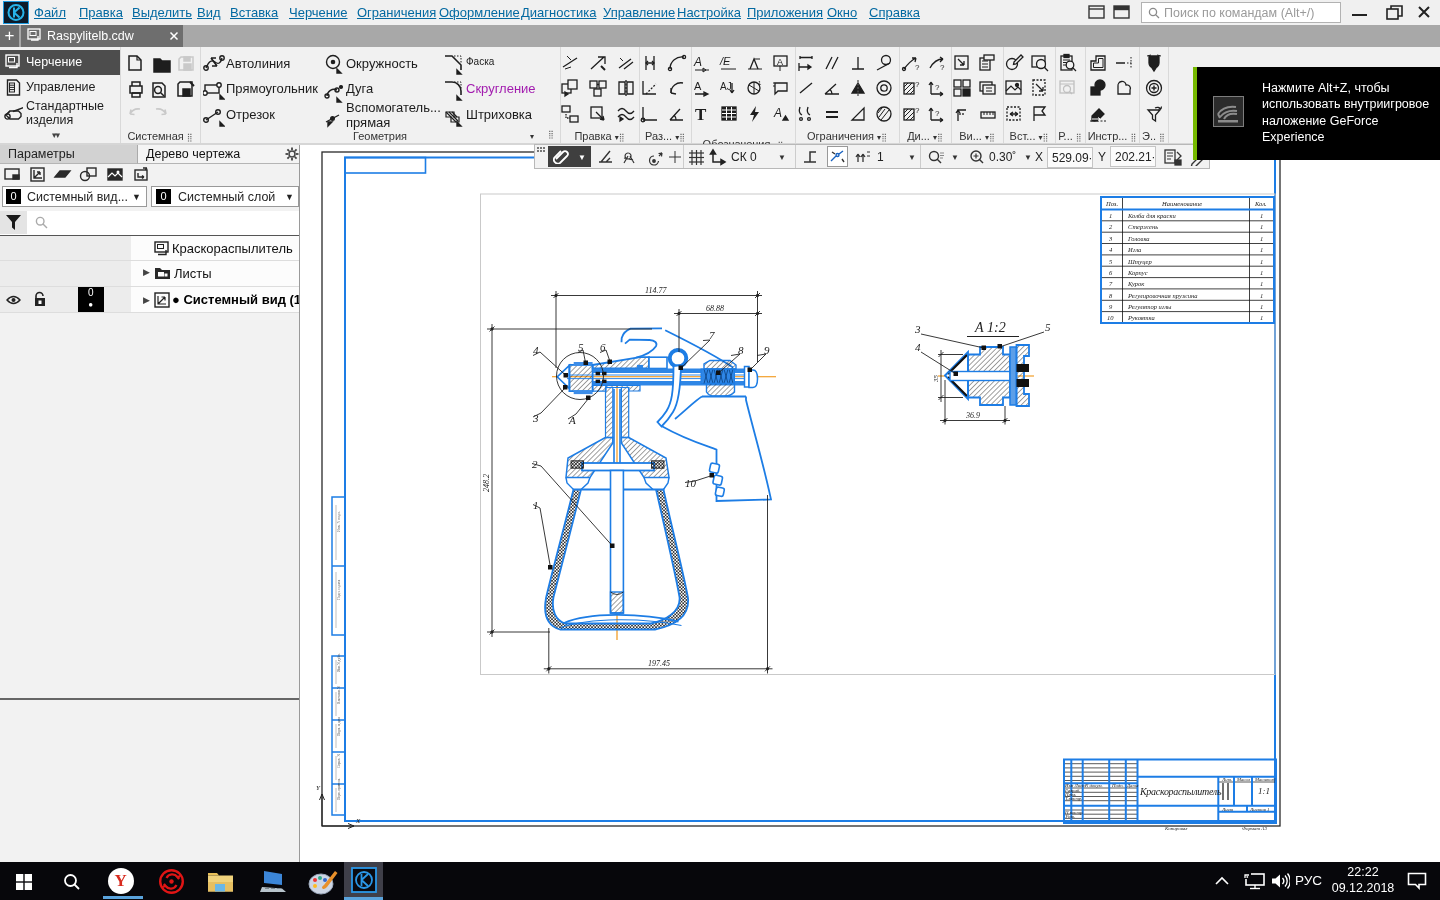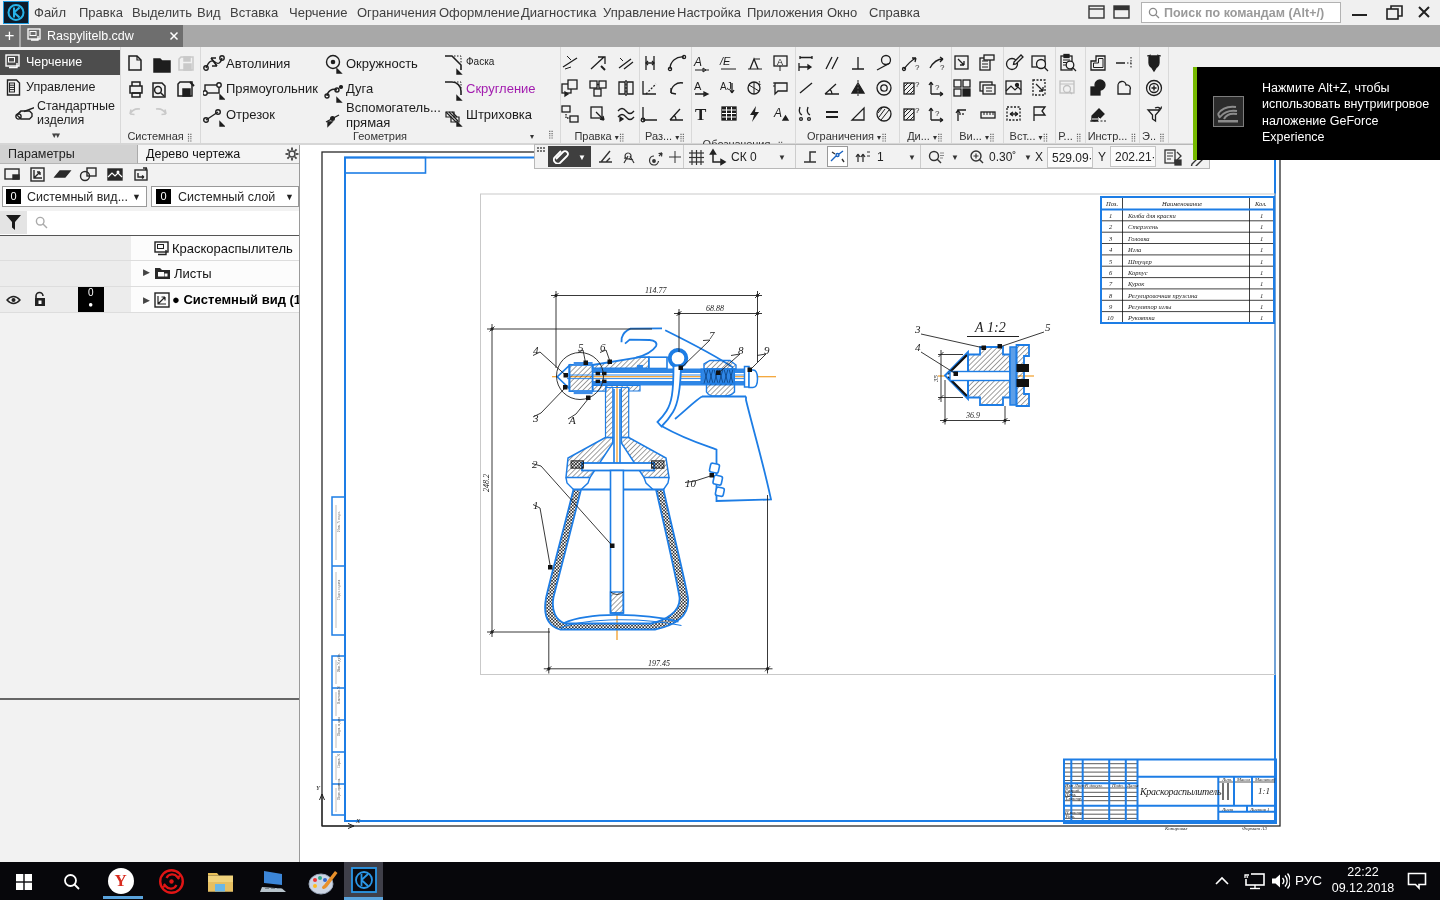--- a/index.html
+++ b/index.html
@@ -1,21 +1,21 @@
 <!DOCTYPE html>
 <html><head>
 <meta charset="utf-8">
 <style>
 * { margin:0; padding:0; box-sizing:border-box; }
 html,body { width:1440px; height:900px; overflow:hidden; font-family:"Liberation Sans", sans-serif; }
 #page { position:relative; width:1440px; height:900px; background:#ffffff; }
 .abs { position:absolute; }
 
 #menubar { left:0; top:0; width:1440px; height:25px; background:#f0f0f0; }
-.menuitem { position:absolute; top:5px; font-size:13px; color:#404040; }
+.menuitem { position:absolute; top:5px; font-size:13px; color:#0369a1;text-decoration:underline; }
 #logo { left:3px; top:1px; width:26px; height:23px; background:#0d1b2a; border:1px solid #1e9be0; }
 
 #tabbar { left:0; top:25px; width:1440px; height:22px; background:#a8a8a8; }
 #plusbtn { position:absolute; left:0; top:0; width:19px; height:22px; background:#6e6e6e; color:#fff; font-size:17px; text-align:center; line-height:21px; }
 #activetab { position:absolute; left:21px; top:0; width:162px; height:22px; background:#6e6e6e; color:#fff; font-size:12.5px; }
 
 #ribbon { left:0; top:47px; width:1440px; height:98px; background:#f1f1f1; border-bottom:2px solid #d6d6d6; }
 .rdiv { position:absolute; top:0; width:1px; height:96px; background:#d9d9d9; }
 .rlabel { position:absolute; top:83px; font-size:11px; color:#333; text-align:center; }
 .leftbtn { position:absolute; left:0; width:120px; font-size:12.5px; color:#1c1c1c; }
@@ -50,21 +50,21 @@
     <div class="menuitem" style="left:677px;">Настройка</div>
     <div class="menuitem" style="left:747px;">Приложения</div>
     <div class="menuitem" style="left:827px;">Окно</div>
     <div class="menuitem" style="left:869px;">Справка</div>
     <svg class="abs" style="left:1088px;top:4px;" width="46" height="17" viewBox="0 0 46 17">
         <rect x="1" y="2" width="15" height="12" fill="none" stroke="#333" stroke-width="1.4"></rect>
         <line x1="1" y1="5" x2="16" y2="5" stroke="#333" stroke-width="1.4"></line>
         <rect x="26" y="2" width="15" height="12" fill="none" stroke="#333" stroke-width="1.4"></rect>
         <rect x="26" y="2" width="15" height="4.2" fill="#333"></rect>
       </svg>
-    <div class="abs" style="left:1141px;top:2px;width:200px;height:21px;background:#fff;border:1px solid #b2b2b2;font-weight:bold;">
+    <div class="abs" style="left:1141px;top:2px;width:200px;height:21px;background:#fff;border:1px solid #b2b2b2;">
       <svg class="abs" style="left:6px;top:4px;" width="12" height="12" viewBox="0 0 12 12">
           <circle cx="5" cy="5" r="3.6" fill="none" stroke="#8a8a8a" stroke-width="1.3"></circle>
           <line x1="7.6" y1="7.6" x2="11" y2="11" stroke="#8a8a8a" stroke-width="1.3"></line>
         </svg>
       <div class="abs" style="left:22px;top:3px;font-size:12.5px;color:#9a9a9a;">Поиск по командам (Alt+/)</div>
     </div>
     <div class="abs" style="left:1352px;top:14px;width:15px;height:2.4px;background:#222;"></div>
     <svg class="abs" style="left:1385px;top:4px;" width="20" height="17" viewBox="0 0 20 17">
         <rect x="2" y="5" width="11" height="10" fill="#f0f0f0" stroke="#222" stroke-width="1.6"></rect>
         <path d="M6 5 V2 H17 V12 H13" fill="none" stroke="#222" stroke-width="1.6"></path>
@@ -99,21 +99,21 @@
     <div class="leftbtn" style="top:28px;height:25px;">
       <svg class="abs" style="left:6px;top:4px;" width="15" height="17" viewBox="0 0 15 17">
           <path d="M1.5 1 h9 l3 3 v12 h-12 z" fill="none" stroke="#222" stroke-width="1.4"></path>
           <rect x="3.5" y="4" width="5" height="9" fill="none" stroke="#222" stroke-width="1"></rect>
           <line x1="3.5" y1="6.2" x2="8.5" y2="6.2" stroke="#222" stroke-width="1"></line>
           <line x1="3.5" y1="8.4" x2="8.5" y2="8.4" stroke="#222" stroke-width="1"></line>
           <line x1="3.5" y1="10.6" x2="8.5" y2="10.6" stroke="#222" stroke-width="1"></line>
         </svg>
       <div class="abs" style="left:26px;top:5px;">Управление</div>
     </div>
-    <div class="leftbtn" style="top:53px;height:27px;margin-left:11px;">
+    <div class="leftbtn" style="top:53px;height:27px;">
       <svg class="abs" style="left:4px;top:6px;" width="19" height="17" viewBox="0 0 19 17">
           <path d="M2 9 l4 -4 8.5 0 2.5 2.5 0 3 -2.5 2.5 -8.5 0 z" fill="none" stroke="#222" stroke-width="1.4"></path>
           <path d="M6 5 l-4 4 M9 5.5 l11 -4" stroke="#222" stroke-width="1.4"></path>
           <circle cx="3.5" cy="10.5" r="2.6" fill="none" stroke="#222" stroke-width="1.4"></circle>
         </svg>
       <div class="abs" style="left:26px;top:0px;line-height:13.5px;">Стандартные<br>изделия</div>
     </div>
     <div class="abs" style="left:52px;top:83px;font-size:9px;color:#444;letter-spacing:-1px;">▾▾</div>
 
     <svg class="abs" style="left:126px;top:7px;" width="72" height="68" viewBox="0 0 72 68">

